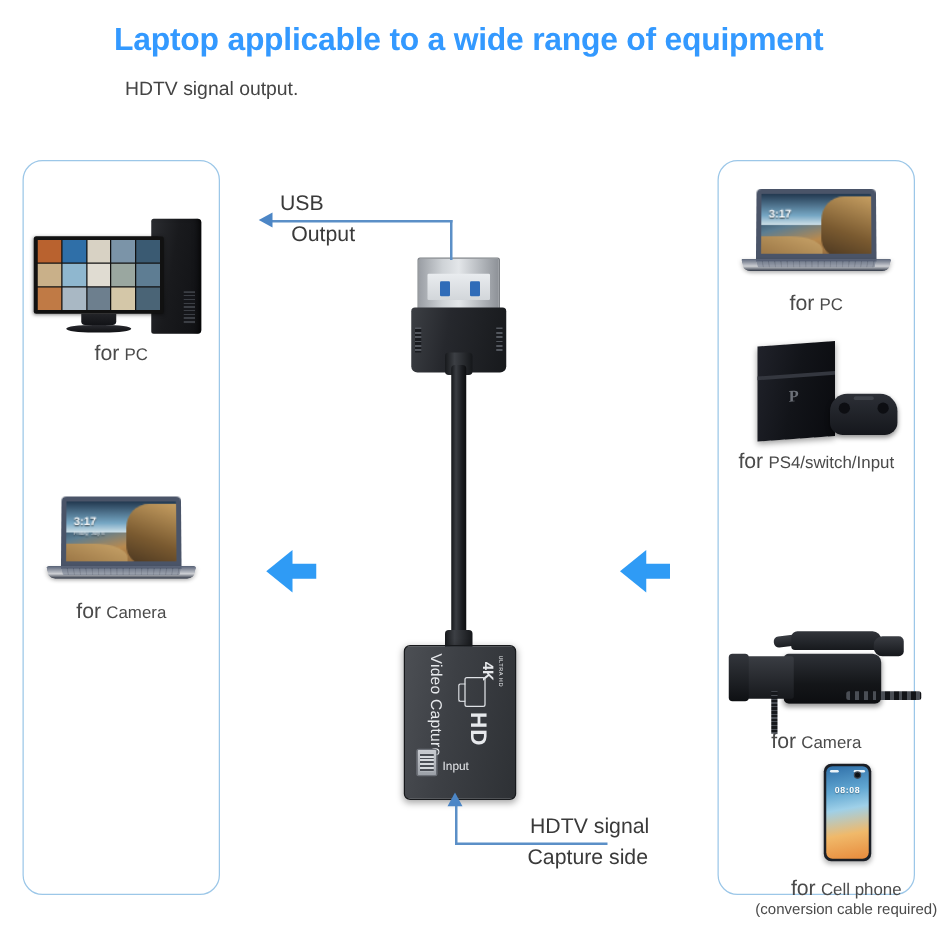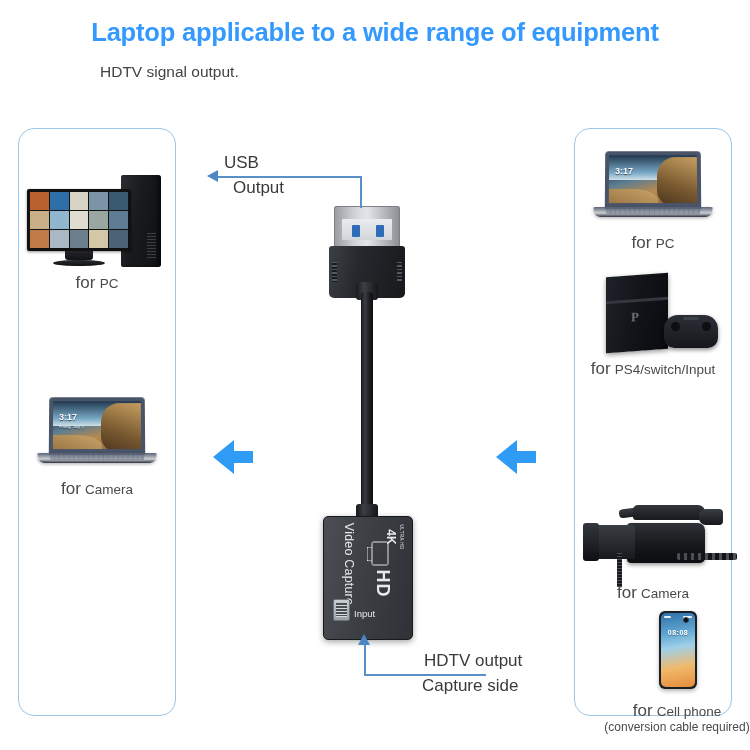--- a/index.html
+++ b/index.html
@@ -605,21 +605,21 @@
 
 <div class="callout-text" id="co-usb">
   <span>USB</span>
   <span class="l2">Output</span>
 </div>
 <div class="lead" id="lead-usb-h"></div>
 <div class="lead" id="lead-usb-v"></div>
 <div class="tri" id="arrow-usb"></div>
 
 <div class="callout-text" id="co-hdtv">
-  <span>HDTV output</span>
+  <span>HDTV signal</span>
   <span class="l2">Capture side</span>
 </div>
 <div class="lead" id="lead-hdtv-h"></div>
 <div class="lead" id="lead-hdtv-v"></div>
 <div class="tri" id="arrow-hdtv"></div>
 
 <div class="flow" id="flow-left">
   <span class="shaft"></span>
     <span class="head"></span>
 </div>

